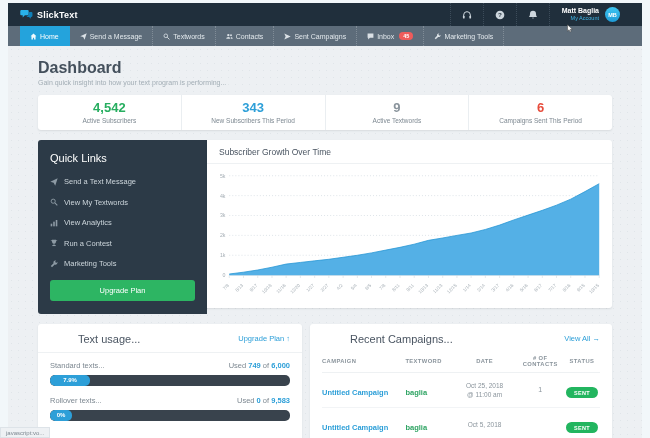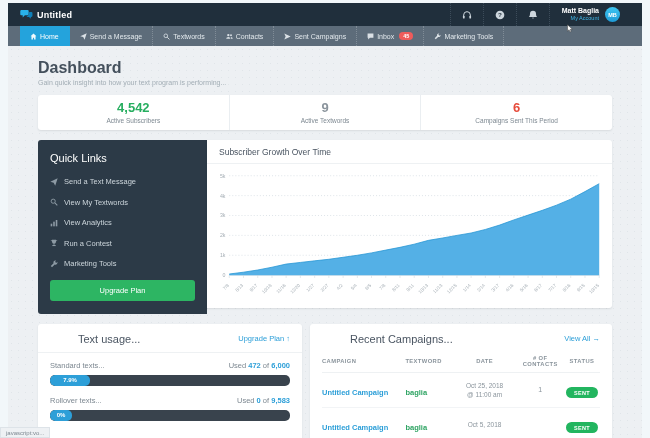--- a/index.html
+++ b/index.html
@@ -93,21 +93,21 @@
 <body>
 
 <div class="app">
 
   <div class="topbar">
     <div class="brand">
       <span><svg viewBox="0 0 24 20">
             <path fill="#29b2ea" d="M2 1.5h12a2 2 0 0 1 2 2v6a2 2 0 0 1-2 2H9l-4 4v-4H2.2A2 2 0 0 1 .5 9.5v-6a2 2 0 0 1 1.5-2z"></path>
             <path fill="#0f7fb8" d="M17 5.5h4a2 2 0 0 1 2 2v5a2 2 0 0 1-2 2h-1v3.5l-3.5-3.5H12l4-4z"></path>
           </svg></span>
-      <span class="brand-name">Untitled</span>
+      <span class="brand-name">SlickText</span>
     </div>
     <div class="top-right">
         <div class="top-ic">
           <span style="display: inline-flex;">
             <svg viewBox="0 0 12 12">
               <path d="M2 8V6a4 4 0 0 1 8 0v2" fill="none" stroke="currentColor" stroke-width="1.2"></path>
               <rect x="1.1" y="6.8" width="2.1" height="3.4" rx="1" fill="currentColor"></rect>
               <rect x="8.8" y="6.8" width="2.1" height="3.4" rx="1" fill="currentColor"></rect>
             </svg>
           </span>
@@ -206,20 +206,24 @@
     </div>
 
   <div class="content">
     <div class="page-title">Dashboard</div>
     <div class="page-sub">Gain quick insight into how your text program is performing...</div>
 
     <div class="stats">
         <div class="stat">
           <div class="stat-value" style="color: rgb(39, 174, 96);">4,542</div>
           <div class="stat-label">Active Subscribers</div>
+        </div>
+        <div class="stat">
+          <div class="stat-value" style="color: rgb(45, 159, 216);">343</div>
+          <div class="stat-label">New Subscribers This Period</div>
         </div>
         <div class="stat">
           <div class="stat-value" style="color: rgb(138, 148, 156);">9</div>
           <div class="stat-label">Active Textwords</div>
         </div>
         <div class="stat">
           <div class="stat-value" style="color: rgb(231, 76, 60);">6</div>
           <div class="stat-label">Campaigns Sent This Period</div>
         </div>
       </div>
@@ -356,21 +360,21 @@
       <div class="card usage-card">
         <div class="card-head">
           <span class="card-title">Text usage...</span>
           <span class="card-link"><span>Upgrade Plan</span> <span>↑</span></span>
         </div>
         <div class="head-rule"></div>
         <div>
             <div class="usage-block">
               <div class="usage-line">
                 <span>Standard texts...</span>
-                <span class="usage-used">Used <b>472</b> of <b>6,000</b></span>
+                <span class="usage-used">Used <b>749</b> of <b>6,000</b></span>
               </div>
               <div class="bar">
                 <div class="bar-fill" style="width:40px">7.9%</div>
               </div>
             </div>
             <div class="usage-block">
               <div class="usage-line">
                 <span>Rollover texts...</span>
                 <span class="usage-used">Used <b>0</b> of <b>9,583</b></span>
               </div>

